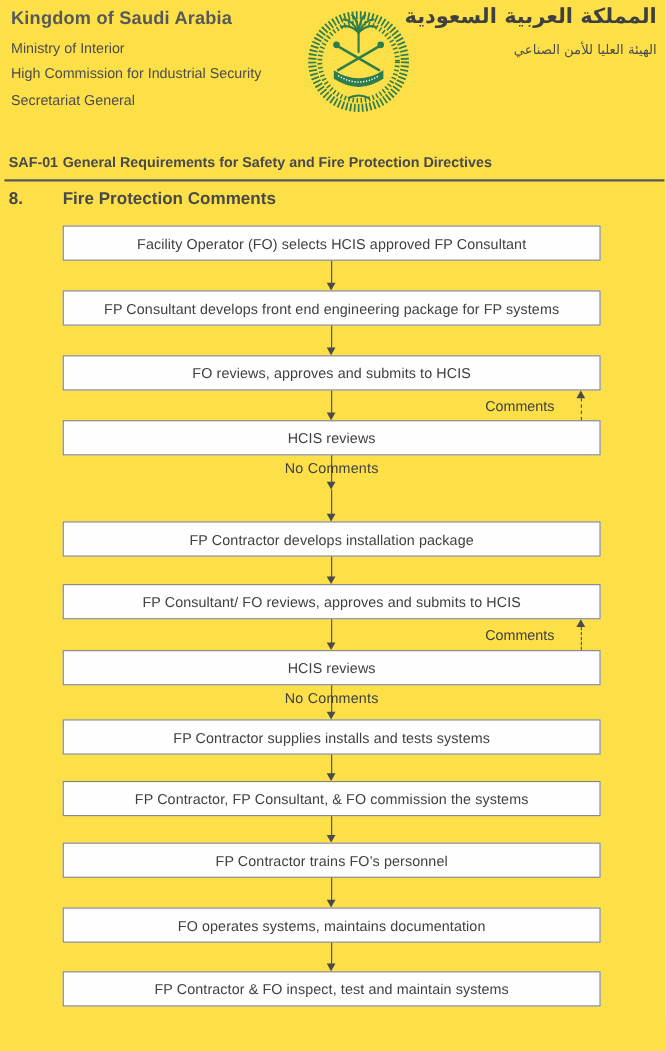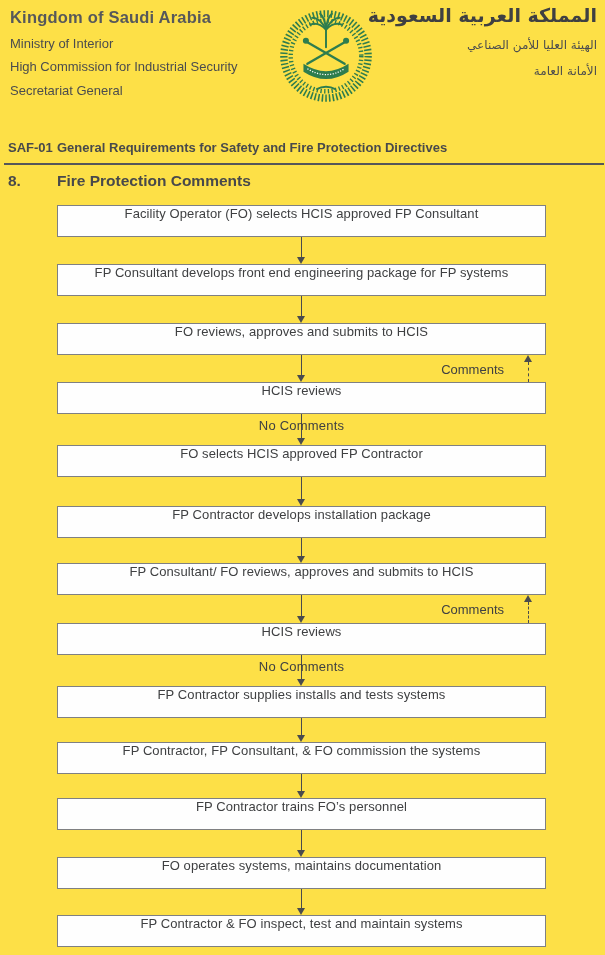--- a/index.html
+++ b/index.html
@@ -25,21 +25,21 @@
   }
   .safrow .code{width:49px; flex:0 0 49px;}
   
   .sechead{position:absolute; left:8px; top:172px; display:flex;
     font-size:15.5px; font-weight:bold; color:#48494b;}
   .sechead .num{width:49px; flex:0 0 49px;}
   
   .flowchart{position:absolute; left:57px; top:205px; width:489px;}
   .fc-box{
     box-sizing:border-box; height:32px; border:1px solid #7f8082; background:#fefefe;
-    display:flex; align-items:flex-start; justify-content:center;
+    display:flex; align-items:center; justify-content:center;
   }
   .fc-box span{font-size:13px; color:#3f4042; letter-spacing:.1px;}
   .fc-conn{position:relative;}
   .fc-line{position:absolute; left:50%; top:0; bottom:6px; width:1.5px;
     margin-left:-0.75px; background:#4a4b4d;}
   .fc-head{position:absolute; left:50%; bottom:0; margin-left:-4.5px; width:0; height:0;
     border-left:4.5px solid transparent; border-right:4.5px solid transparent;
     border-top:7px solid #4a4b4d;}
   .fc-feedback{position:absolute; right:13px; top:0; bottom:0; width:9px;}
   .fc-fb-head{position:absolute; top:0; left:50%; margin-left:-4.5px; width:0; height:0;
@@ -87,21 +87,20 @@
       </g>
       <path d="M27 59 Q50 74 73 59 L73 67 Q50 82 27 67 Z" fill="#2e7d4e"></path>
       <path d="M31 64 Q50 76 69 64" stroke="#ffffff" stroke-width="1.3" stroke-dasharray="1.2 1.5" fill="none"></path>
       <path d="M40 85 Q50 80 60 85" stroke="#2e7d4e" stroke-width="2" fill="none"></path>
     </svg>
   </div>
 
   <div class="hdr-ar">
     <div class="t">المملكة العربية السعودية</div>
     <div class="l">الهيئة العليا للأمن الصناعي</div>
-    <div class="l">الأمانة العامة</div>
   </div>
 
   <div class="safrow">
     <span class="code">SAF-01</span>
     <span class="ttl">General Requirements for Safety and Fire Protection Directives</span>
   </div>
 
   <div class="sechead">
     <span class="num">8.</span>
     <span>Fire Protection Comments</span>
@@ -135,23 +134,20 @@
         <div class="fc-comments">Comments</div>
       </div>
       <div class="fc-box">
         <span>HCIS reviews</span>
       </div>
       <div class="fc-conn" style="height: 31px;">
         <div class="fc-line"></div>
         <div class="fc-head"></div>
         <div class="fc-nocomments">No Comments</div>
       </div>
-      <div class="fc-box">
-        <span>FO selects HCIS approved FP Contractor</span>
-      </div>
       <div class="fc-conn" style="height: 29px;">
         <div class="fc-line"></div>
         <div class="fc-head"></div>
       </div>
       <div class="fc-box">
         <span>FP Contractor develops installation package</span>
       </div>
       <div class="fc-conn" style="height: 25px;">
         <div class="fc-line"></div>
         <div class="fc-head"></div>

